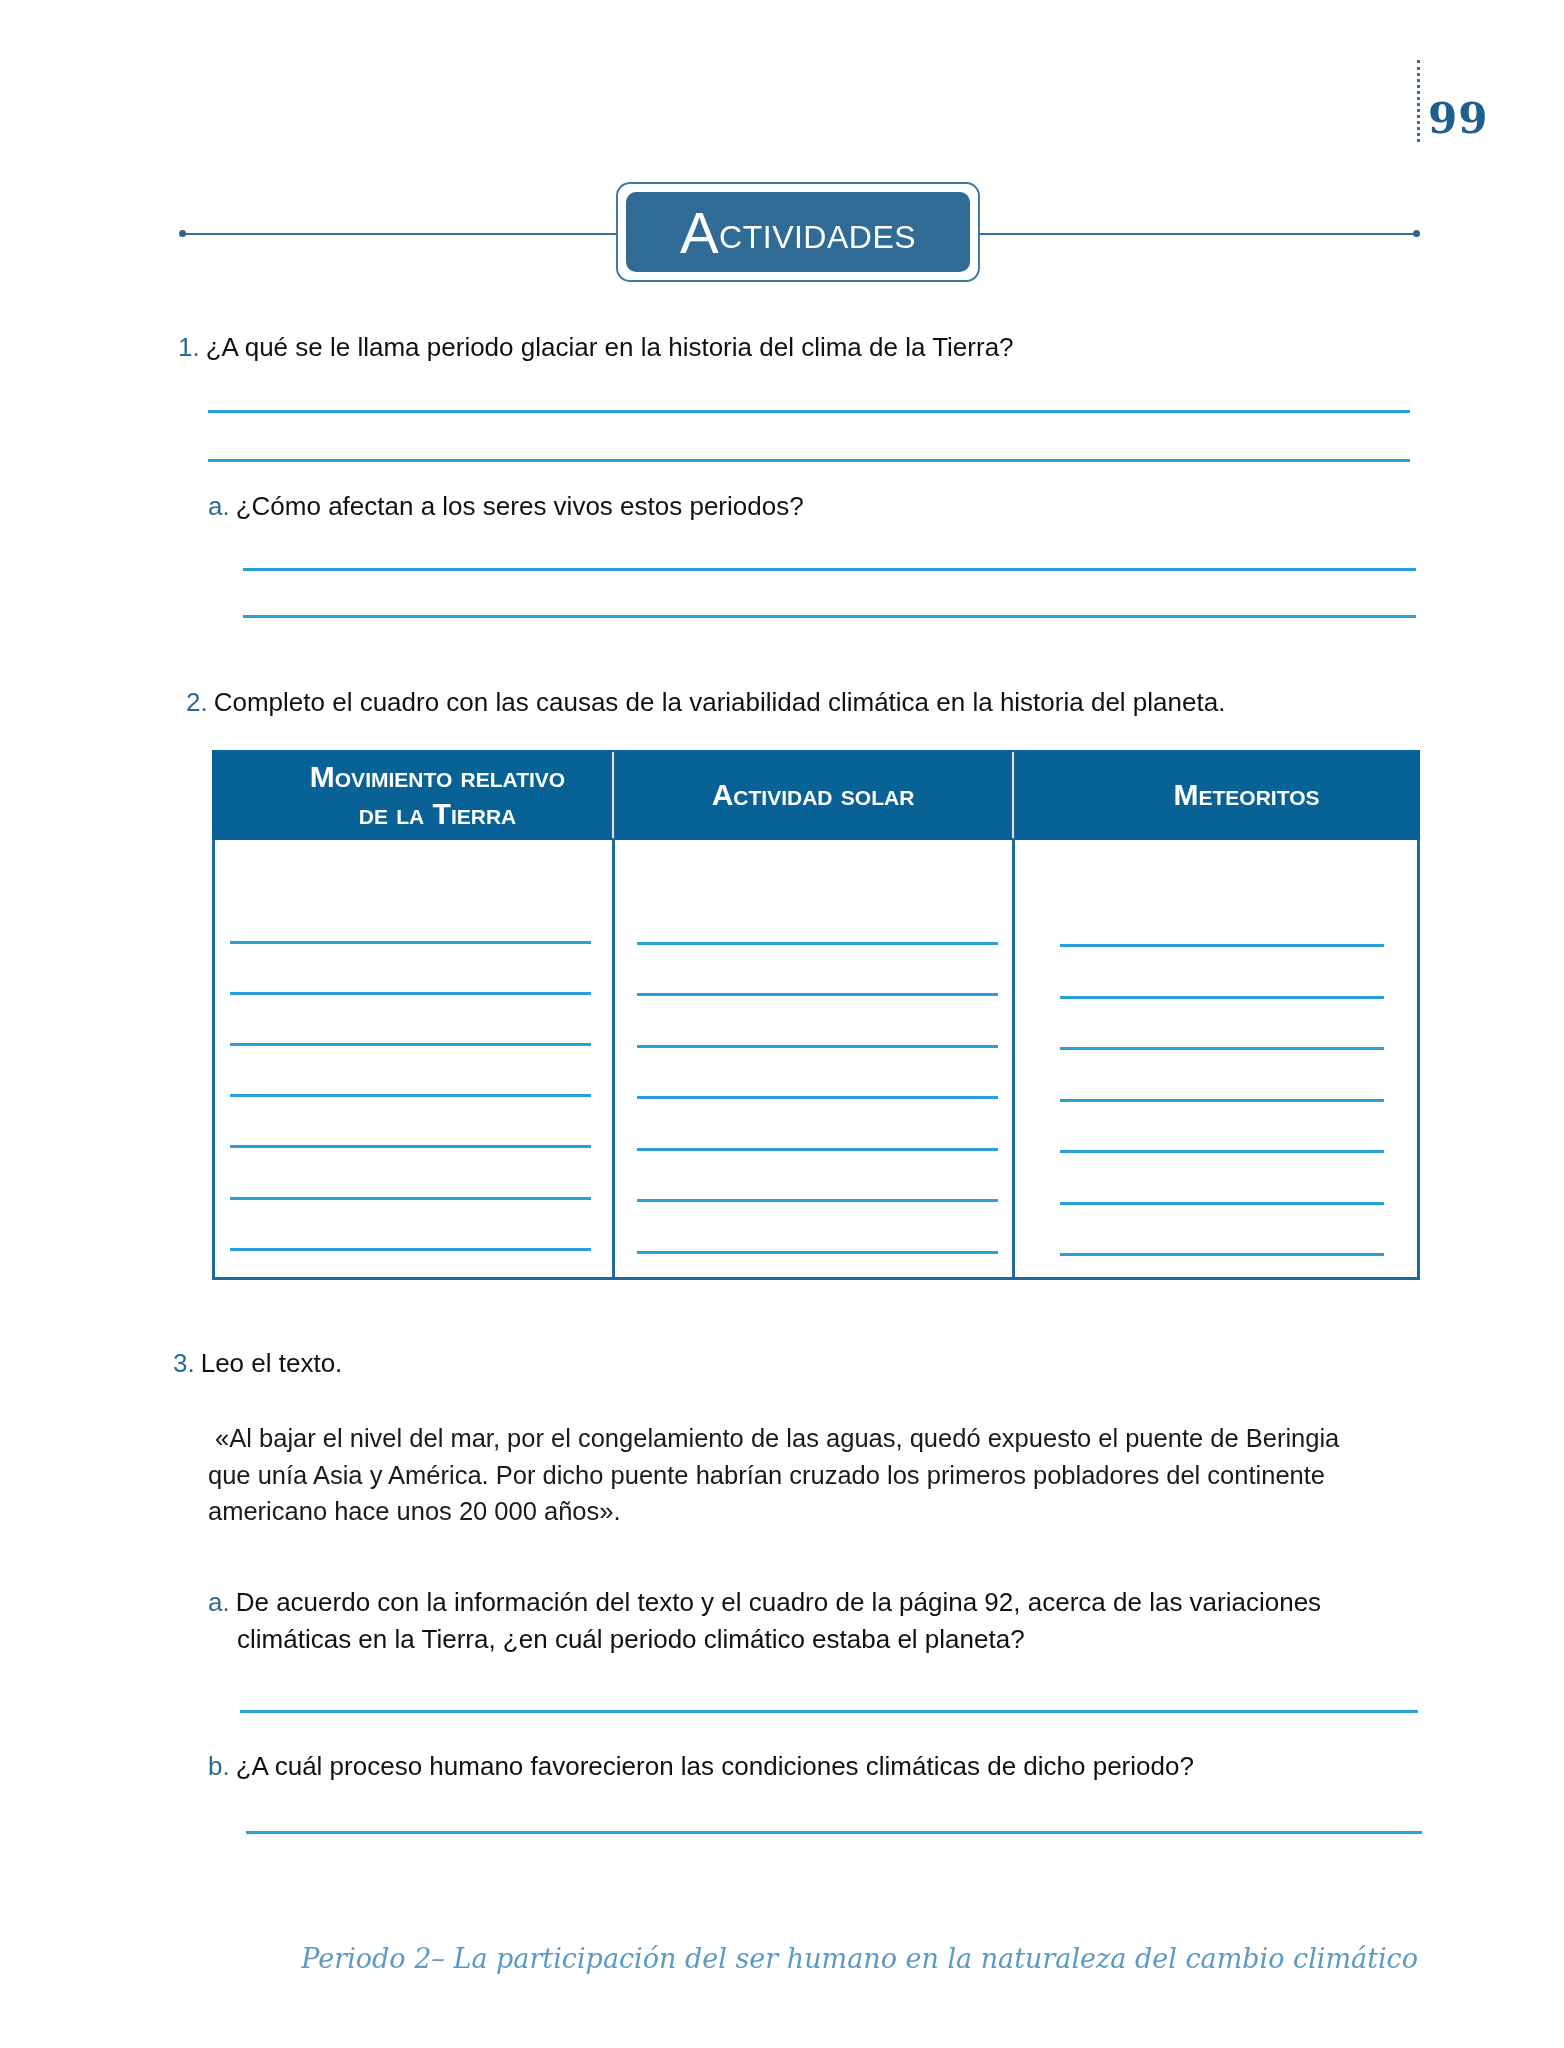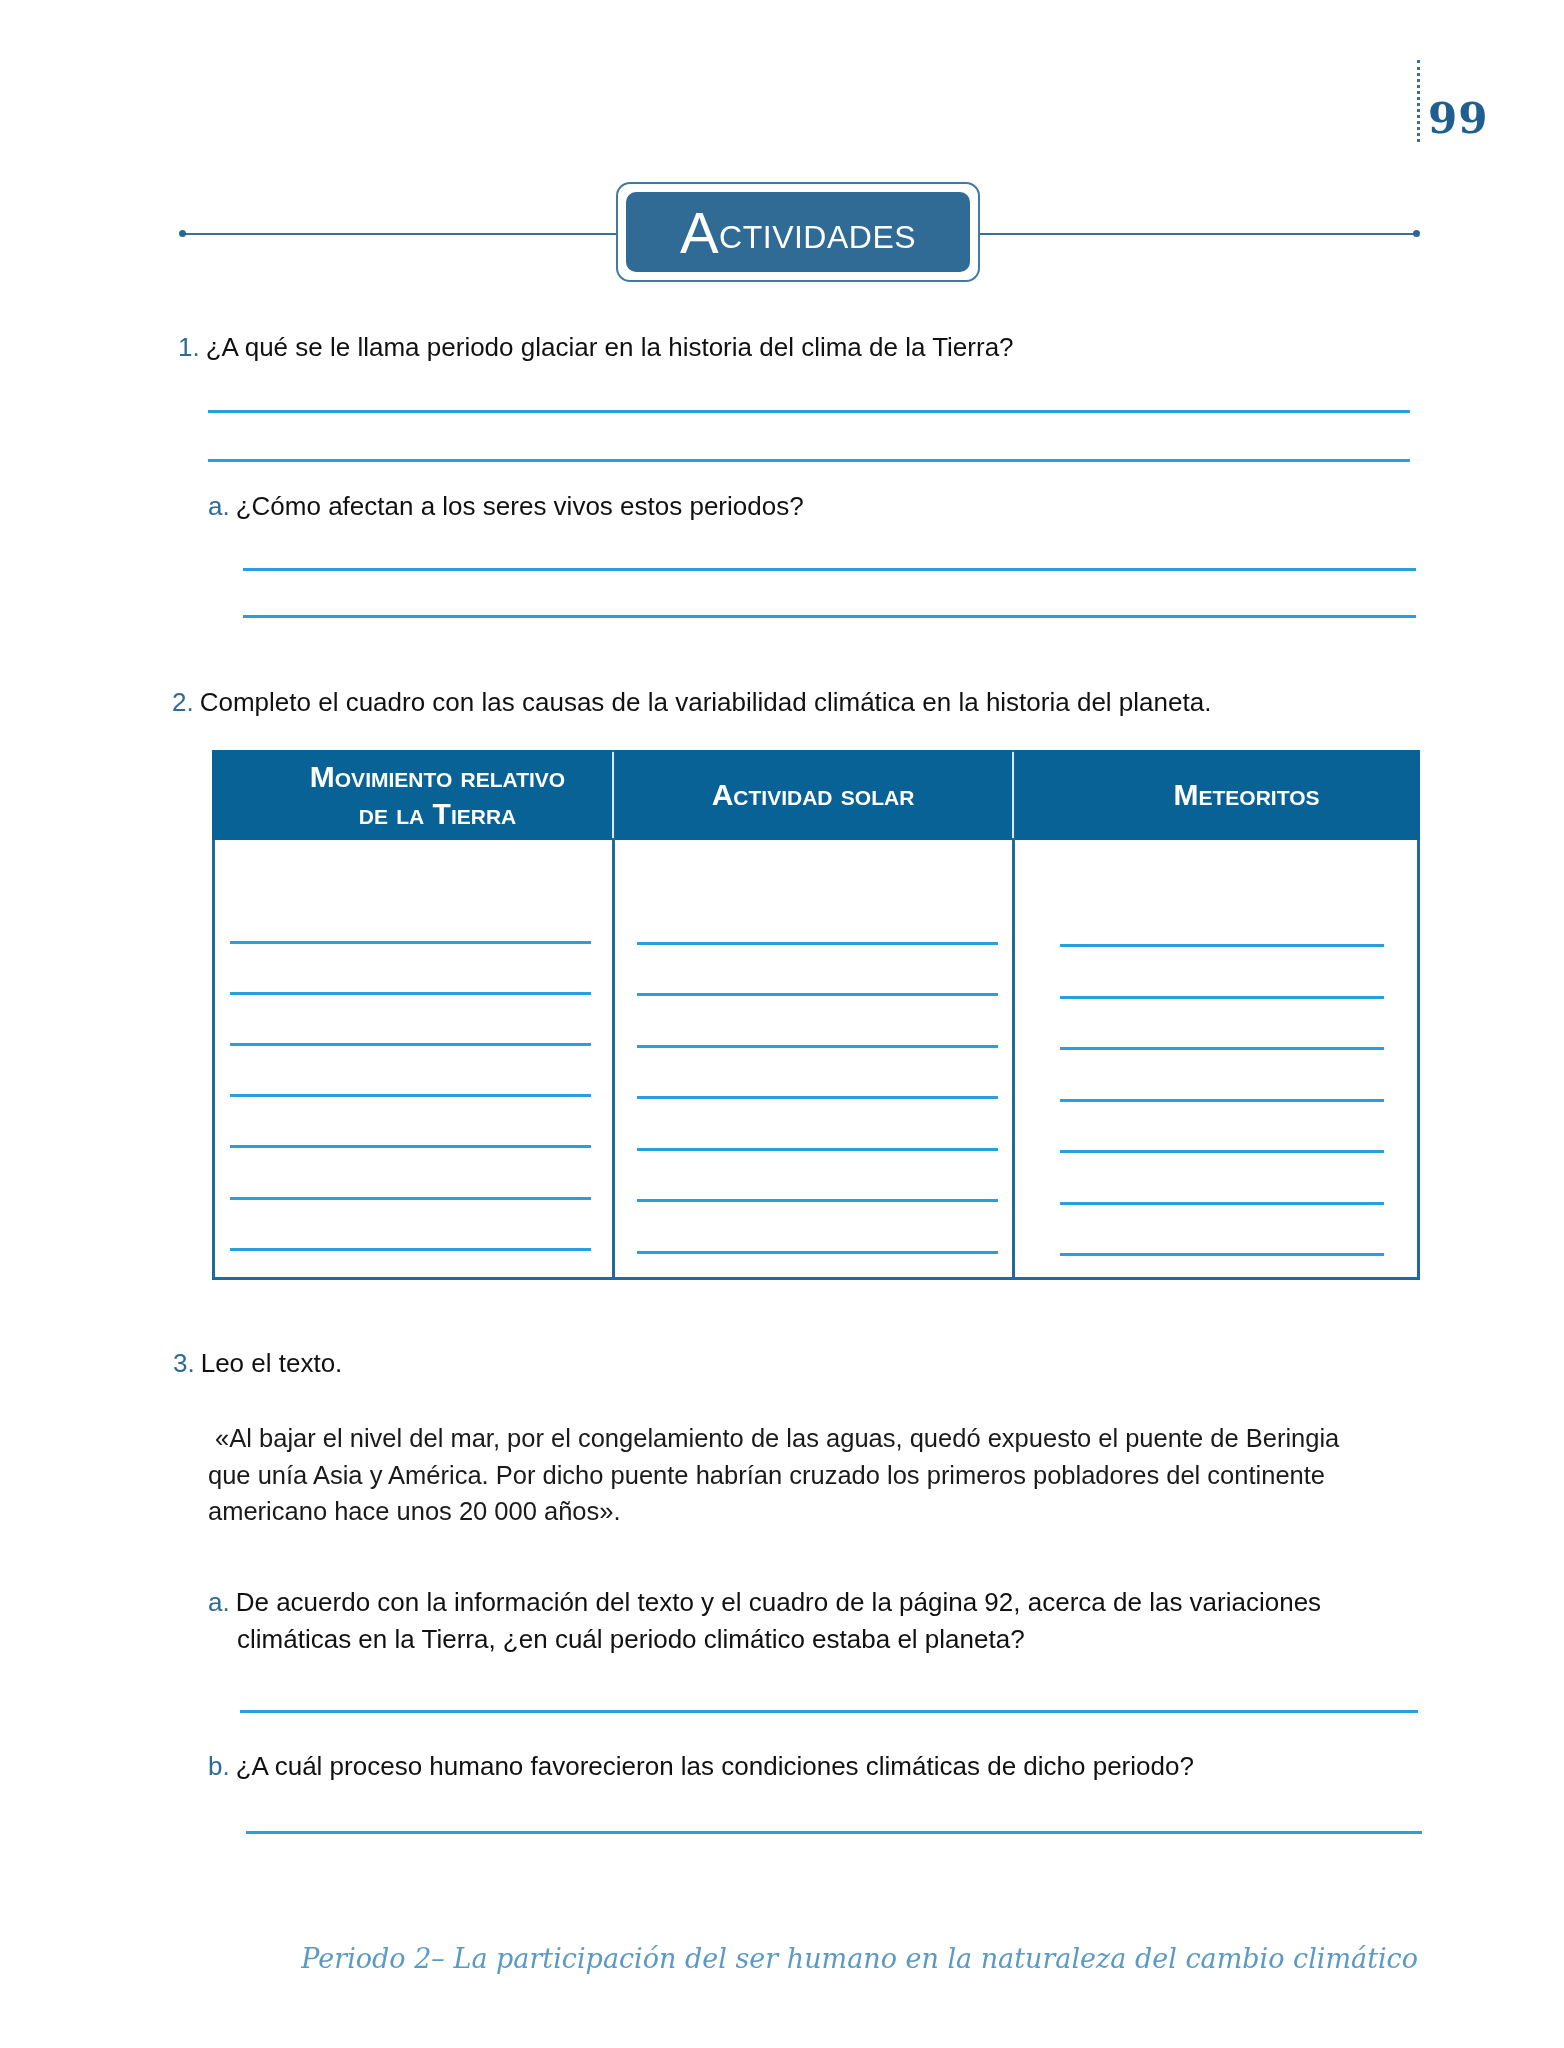--- a/index.html
+++ b/index.html
@@ -67,21 +67,21 @@
 </div>
 <div class="abs answer-line" style="left:208px; top:410px; width:1202px;"></div>
 <div class="abs answer-line" style="left:208px; top:459px; width:1202px;"></div>
 
 <div class="abs q" style="left:208px; top:491px;">
   <span class="num">a.</span><span>¿Cómo afectan a los seres vivos estos periodos?</span>
 </div>
 <div class="abs answer-line" style="left:243px; top:568px; width:1173px;"></div>
 <div class="abs answer-line" style="left:243px; top:615px; width:1173px;"></div>
 
-<div class="abs q" style="left:172px; top:687px;">
+<div class="abs q" style="left:186px; top:687px;">
   <span class="num">2.</span><span>Completo el cuadro con las causas de la variabilidad climática en la historia del planeta.</span>
 </div>
 
 <div class="abs tbl"></div>
 <div class="abs tbl-head"></div>
 <div class="abs th" style="left:212px; width:451px;">
   <div>
     <div>Movimiento relativo</div>
     <div>de la Tierra</div>
   </div>

